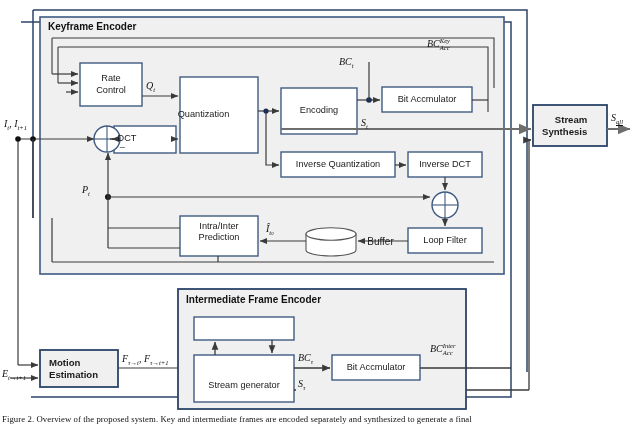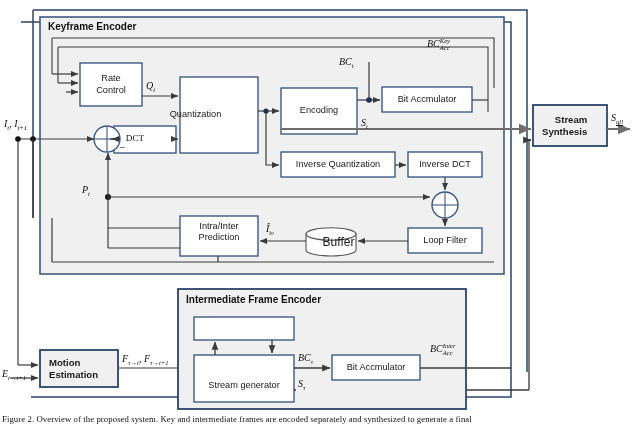--- a/index.html
+++ b/index.html
@@ -227,28 +227,28 @@
 
       <path d="M420,368 L511,368"></path>
     </g>
   </svg>
 
   <div class="grouptitle" style="left:48px; top:21px;">Keyframe Encoder</div>
   <div class="grouptitle" style="left:186px; top:294px;">Intermediate Frame Encoder</div>
 
   <div class="boxlabel" style="left:80px; top:63px; width:62px; height:43px;">Rate
 Control</div>
-  <div class="boxlabel" style="left:104px; top:126px; width:62px; height:26px;font-family:Liberation Serif, serif;">DCT</div>
-  <div class="boxlabel" style="left:164px; top:77px; width:63px; height:76px;">Quantization</div>
+  <div class="boxlabel" style="left:96px; top:126px; width:62px; height:26px;">DCT</div>
+  <div class="boxlabel" style="left:172px; top:77px; width:63px; height:76px;">Quantization</div>
   <div class="boxlabel" style="left:281px; top:88px; width:76px; height:46px;">Encoding</div>
   <div class="boxlabel" style="left:382px; top:87px; width:90px; height:25px;">Bit Accmulator</div>
   <div class="boxlabel" style="left:281px; top:152px; width:114px; height:25px;">Inverse Quantization</div>
   <div class="boxlabel" style="left:408px; top:152px; width:74px; height:25px;border-radius:10px;">Inverse DCT</div>
   <div class="boxlabel" style="left:408px; top:228px; width:74px; height:25px;">Loop Filter</div>
-  <div class="boxlabel" style="left:306px; top:232px; width:65px; height:20px; font-size:12px;">Buffer</div>
+  <div class="boxlabel" style="left:306px; top:232px; width:65px; height:20px; font-size:10px;padding-left:42px;">Buffer</div>
   <div class="boxlabel" style="left:180px; top:212px; width:78px; height:40px;">Intra/Inter
 Prediction</div>
   <div class="boxlabel bold" style="left:536px; top:105px; width:70px; height:41px; justify-content:flex-start; padding-left:6px; text-align:right;">Stream
 Synthesis</div>
   <div class="boxlabel bold" style="left:44px; top:350px; width:74px; height:37px; justify-content:flex-start; padding-left:5px; text-align:left;">Motion
 Estimation</div>
   <div class="boxlabel" style="left:194px; top:355px; width:100px; height:61px;">Stream generator</div>
   <div class="boxlabel" style="left:332px; top:355px; width:88px; height:25px;">Bit Accmulator</div>
 
   <div class="mathlbl" style="left:4px; top:118px;">

